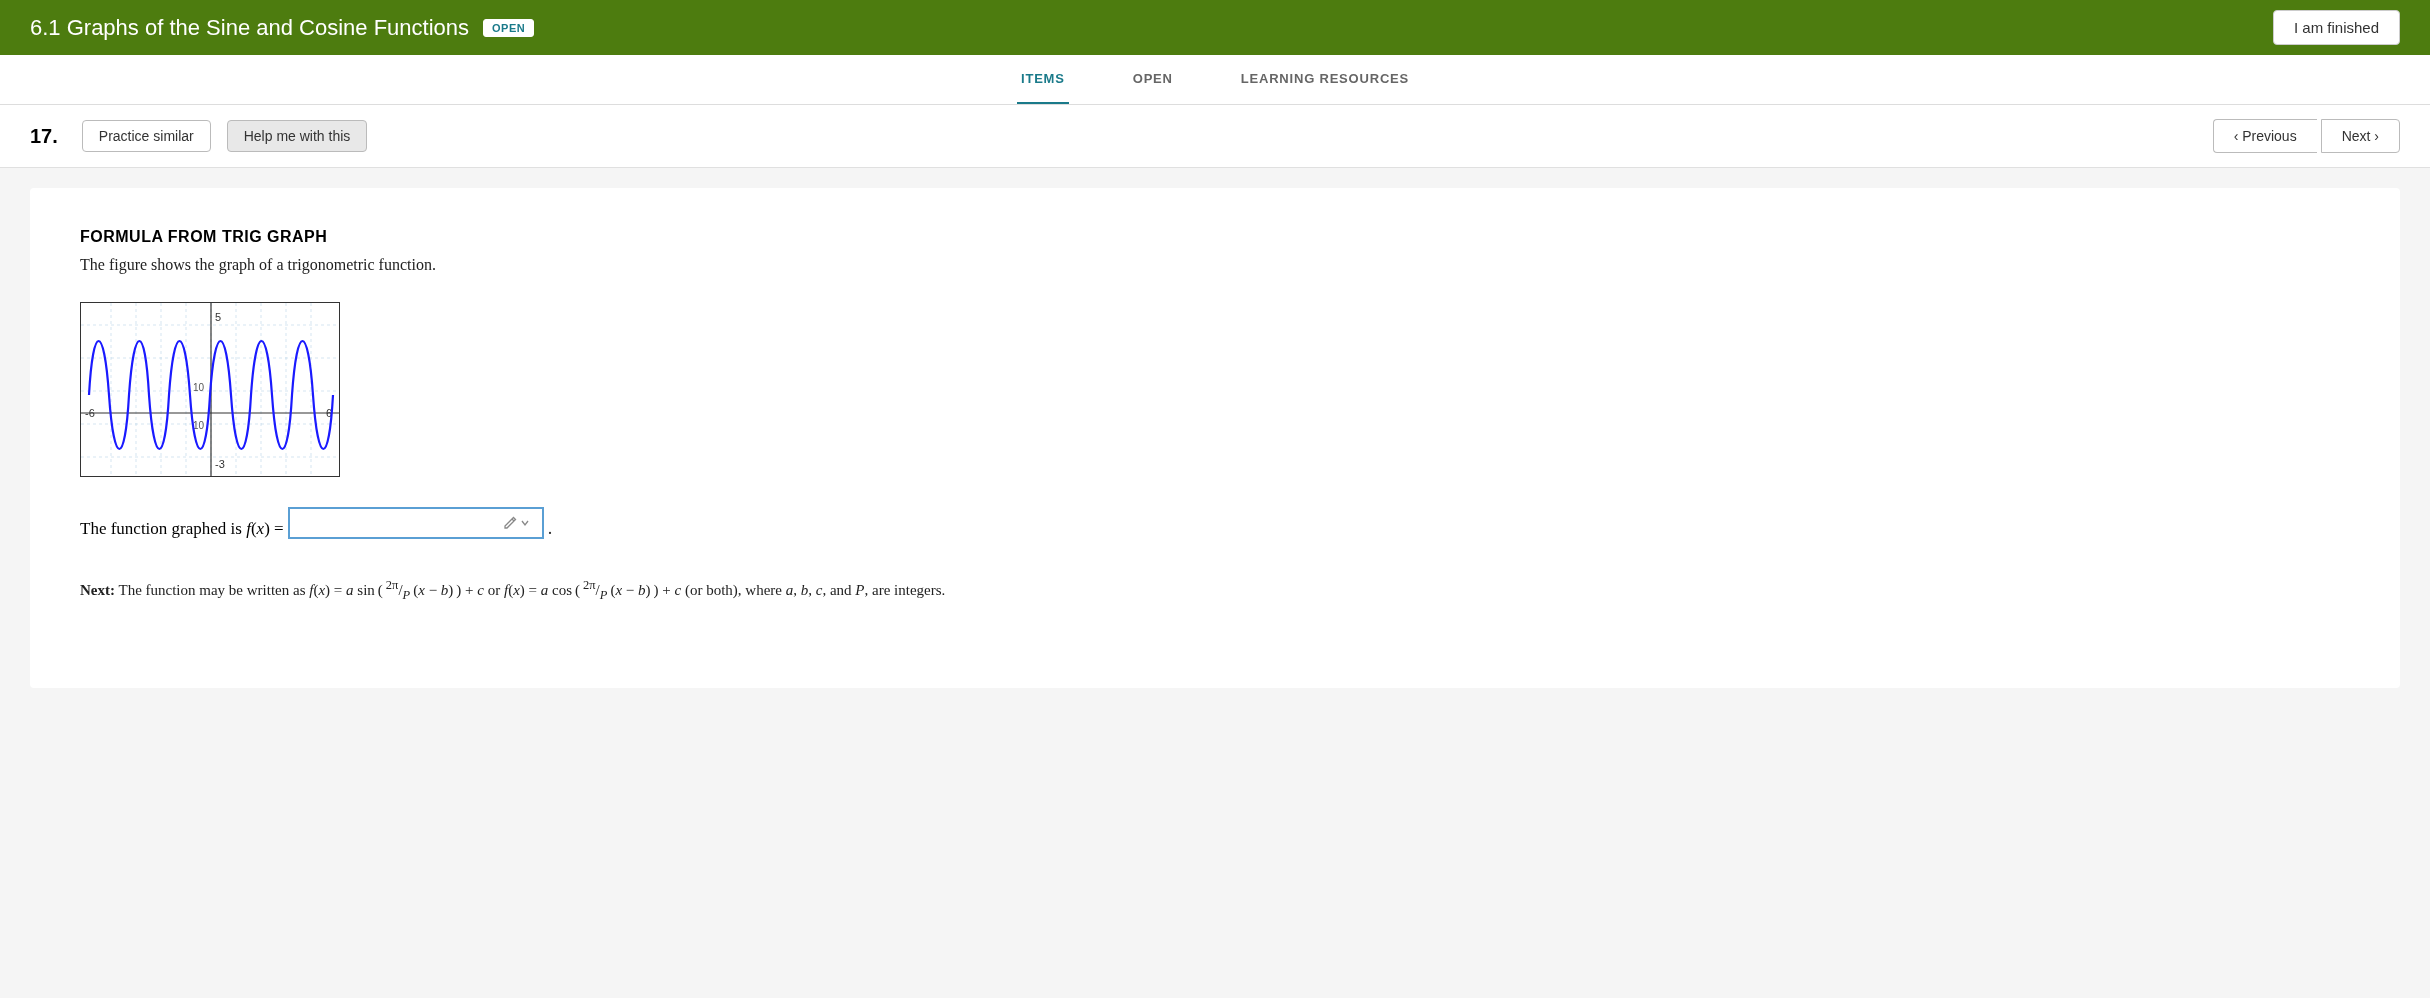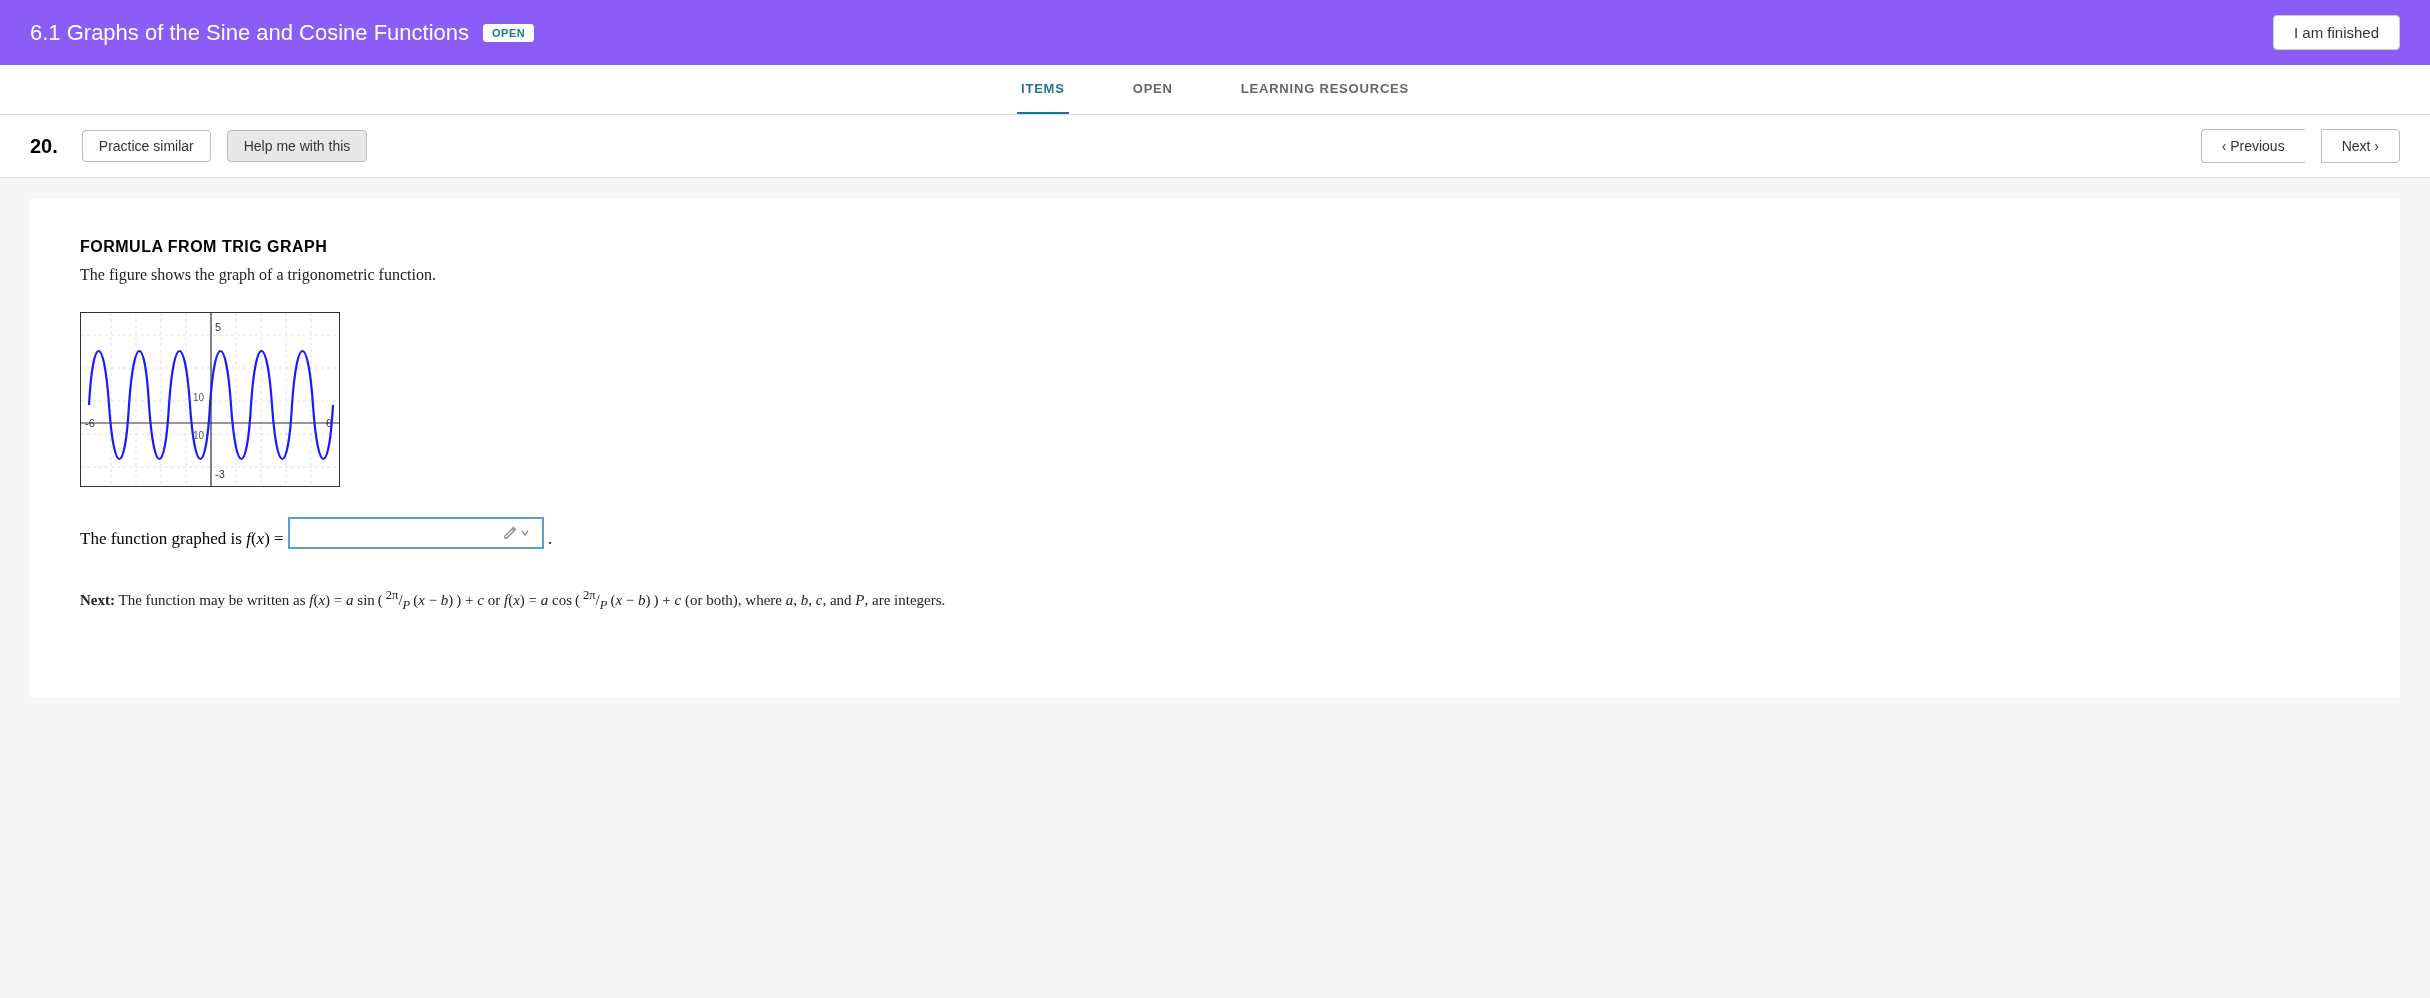--- a/index.html
+++ b/index.html
@@ -1,23 +1,23 @@
 <!DOCTYPE html>
 <html><head>
   <meta charset="utf-8">
   <style>
     * { box-sizing: border-box; margin: 0; padding: 0; }
     body { font-family: Georgia, 'Times New Roman', serif; background: #f5f5f5; min-height: 100vh; }
 
     
     .header {
-      background-color: #8b5cf6;
+      background-color: #4d7c0f;
       color: white;
       padding: 0 30px;
-      height: 65px;
+      height: 55px;
       display: flex;
       align-items: center;
       justify-content: space-between;
     }
     .header-title {
       font-size: 22px;
       font-weight: 500;
       font-family: Arial, sans-serif;
       display: flex;
       align-items: center;
@@ -99,21 +99,21 @@
       border-radius: 4px;
       cursor: pointer;
       color: #333;
     }
     .toolbar-btn.active {
       background: #e8e8e8;
       font-weight: 500;
     }
     .nav-btns {
       display: flex;
-      gap: 16px;
+      gap: 4px;
       margin-left: 16px;
     }
     .nav-btn {
       background: white;
       border: 1px solid #bbb;
       padding: 8px 20px;
       font-size: 14px;
       font-family: Arial, sans-serif;
       cursor: pointer;
       color: #333;
@@ -225,21 +225,21 @@
 </header>
 
 <nav class="nav-tabs">
   <div class="nav-tab active">ITEMS</div>
   <div class="nav-tab">OPEN</div>
   <div class="nav-tab">LEARNING RESOURCES</div>
 </nav>
 
 <div class="item-toolbar">
   <div class="item-left">
-    <span class="item-number">20.</span>
+    <span class="item-number">17.</span>
     <button class="toolbar-btn">Practice similar</button>
     <button class="toolbar-btn active">Help me with this</button>
   </div>
   <div class="nav-btns">
     <button class="nav-btn">‹ Previous</button>
     <button class="nav-btn">Next ›</button>
   </div>
 </div>
 
 <div class="main-content">

